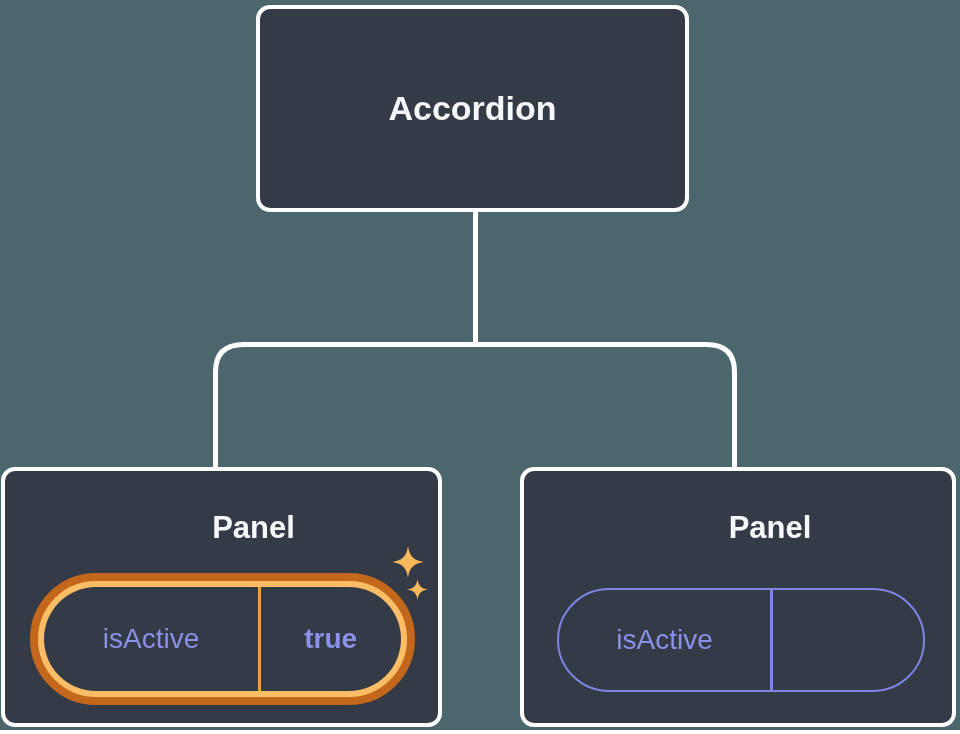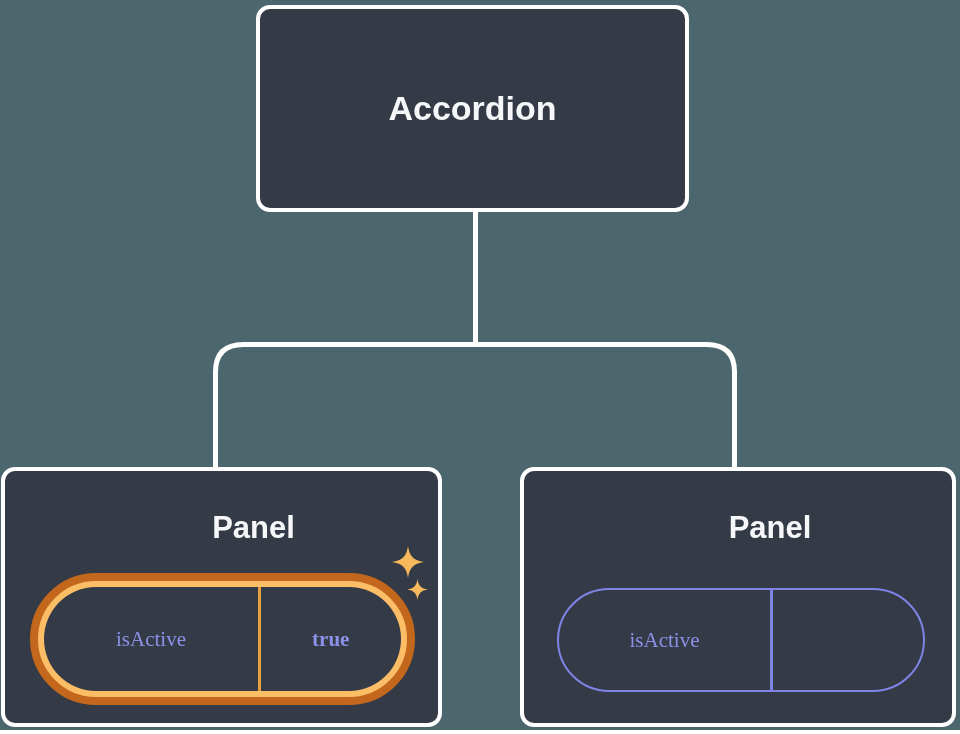--- a/index.html
+++ b/index.html
@@ -38,21 +38,21 @@
     border-radius:66px;padding:6px;}
   .inner-pill{width:100%;height:100%;background:var(--card);border-radius:52px;
     display:flex;align-items:stretch;overflow:hidden;}
   .inner-pill .divider{width:2.5px;background:var(--ring-divider);}
   
   .state-pill{position:absolute;left:33px;top:117px;width:368px;height:104px;
     border:2.5px solid var(--state-border);border-radius:52px;
     display:flex;align-items:stretch;overflow:hidden;}
   .state-pill .divider{width:2.5px;background:var(--state-border);}
   .cell{display:flex;align-items:center;justify-content:center;
-    color:var(--state-text);font-size:21px;font-family:Liberation Serif, serif;}
+    color:var(--state-text);font-size:28px;}
   .cell.key{width:214px;}
   .cell.val{flex:1;}
   .cell.bold{font-weight:700;}
   .state-pill .cell.key{width:211px;}
   .sparkle{position:absolute;}
   .sparkle.big{left:387px;top:75px;width:32px;height:32px;}
   .sparkle.small{left:402px;top:108px;width:21px;height:21px;}
   .sparkle path{fill:var(--sparkle);}
 </style>
 </head>

